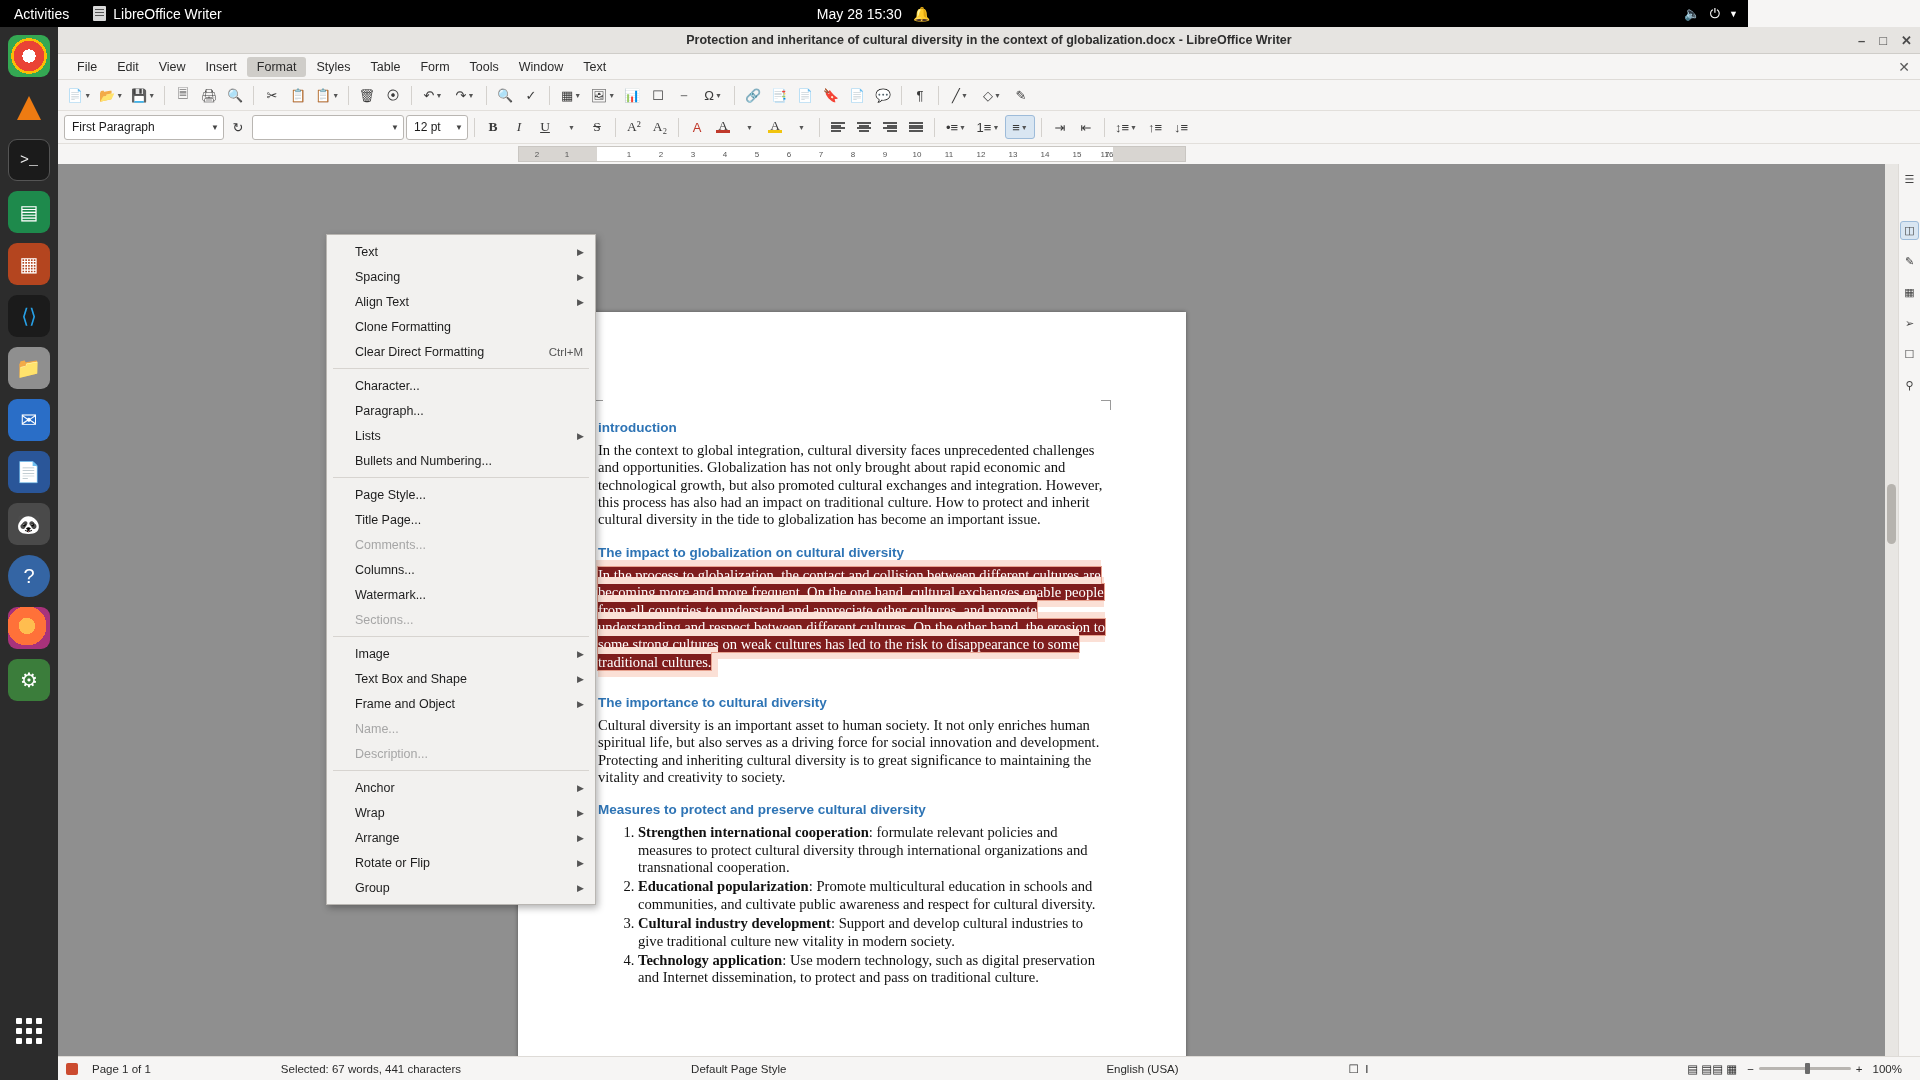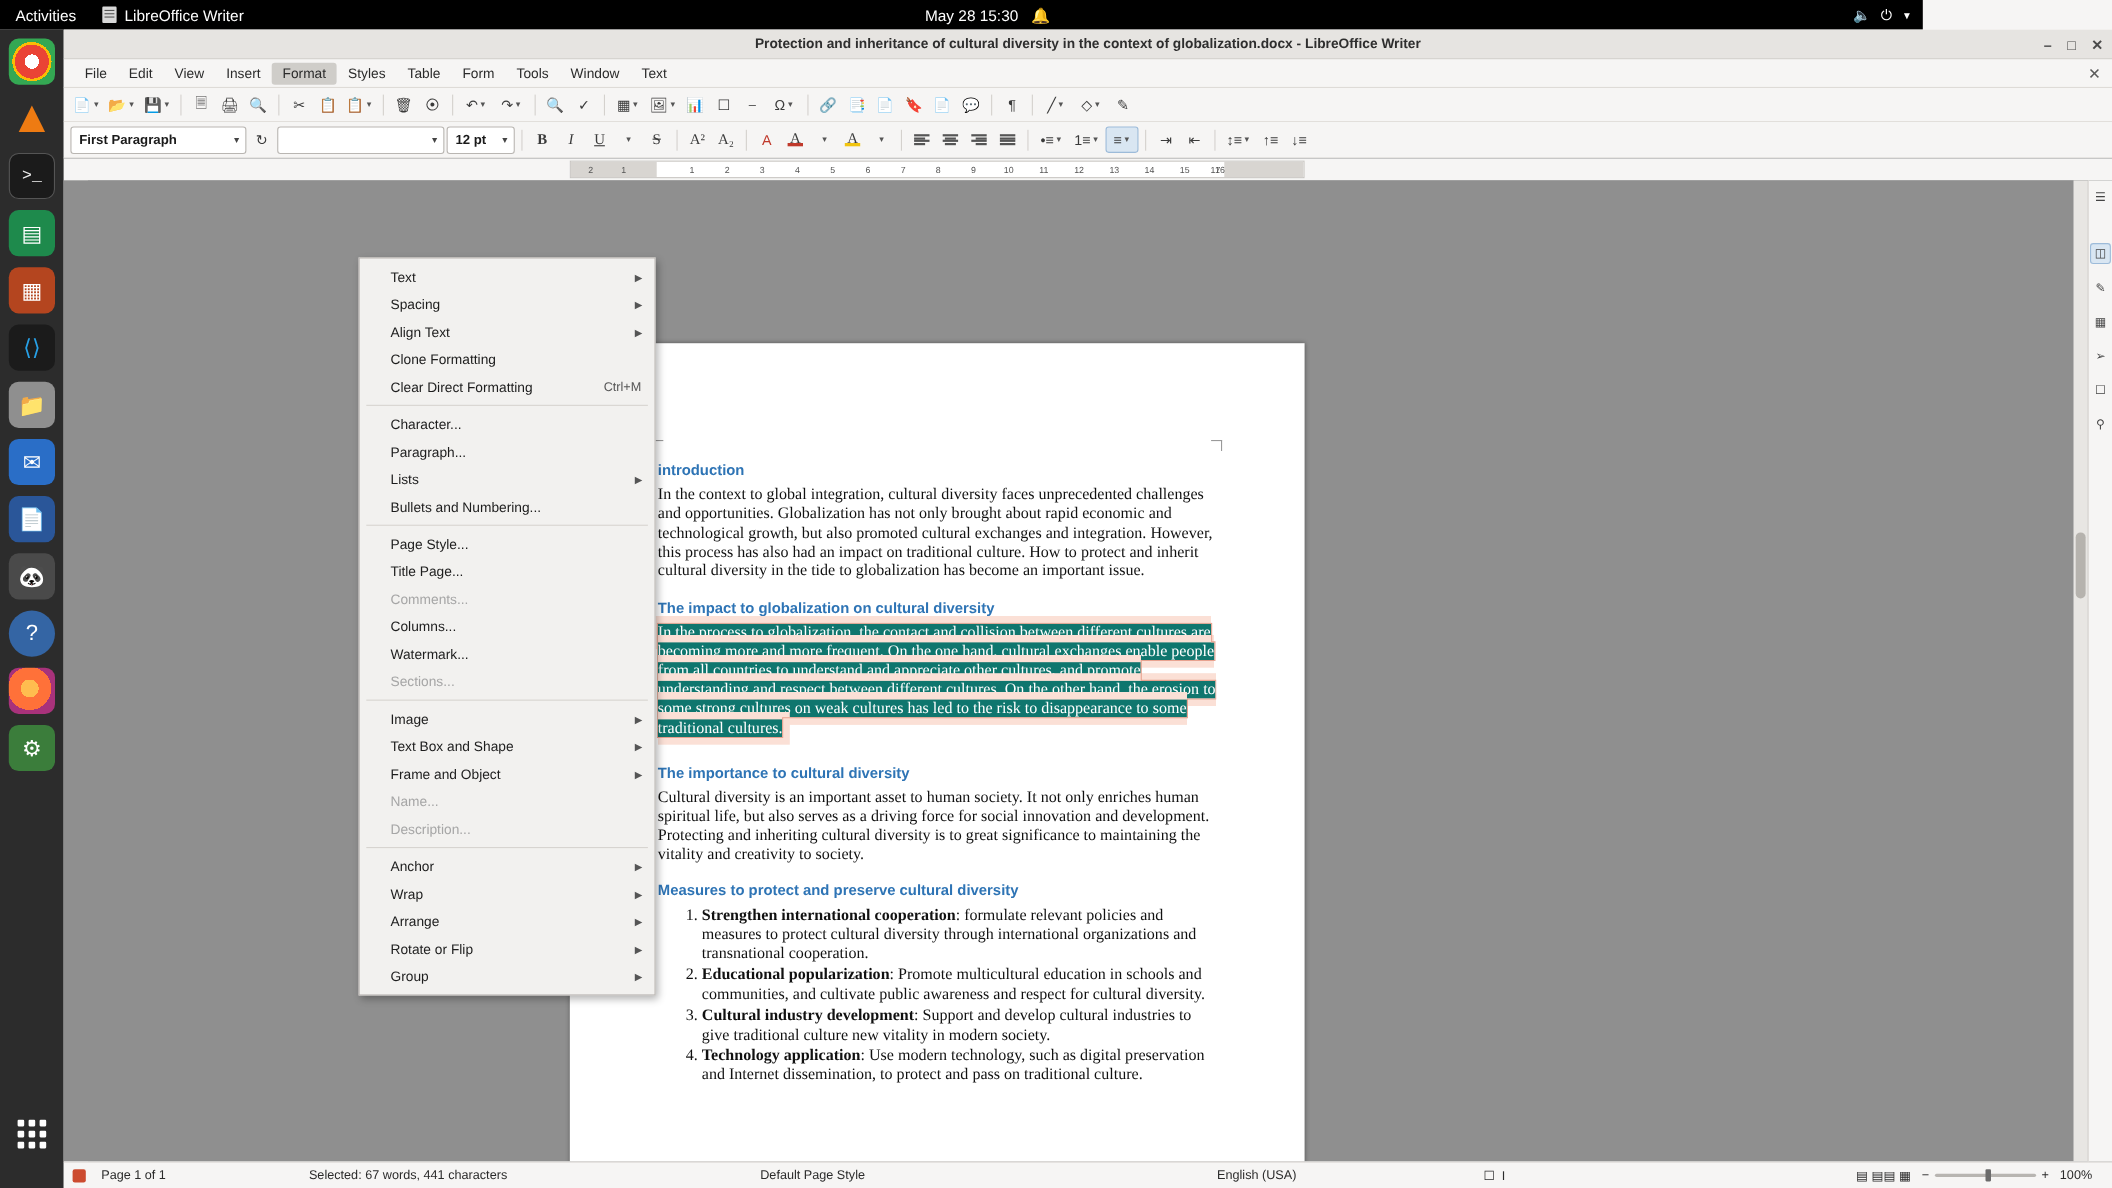--- a/index.html
+++ b/index.html
@@ -24,21 +24,21 @@
   #topbar .appname .doc-ico {
     width: 13px; height: 15px; background: #d8d8d8; border-radius: 1px; display:inline-block;
     position: relative;
   }
   #topbar .appname .doc-ico::after {
     content: ""; position: absolute; left: 2px; top: 3px; width: 9px; height: 1px;
     background: #555; box-shadow: 0 3px 0 #555, 0 6px 0 #555;
   }
   #topbar .clock {
     position: absolute; left: 50%; transform: translateX(-50%);
-    display: flex; align-items: flex-start; gap: 12px; margin-left: 24px;
+    display: flex; align-items: flex-start; gap: 12px;
   }
   #topbar .tray {
     position: absolute; right: 10px; display: flex; align-items: center; gap: 9px;
     font-size: 13px;
   }
 
   
   #dock {
     position: absolute; left: 0; top: 27px; width: 58px; height: 1053px;
     background: #2c2c2c;
@@ -117,21 +117,21 @@
   .bar3 i.s { width: 70%; }
   .bar3.r i.s { margin-left: auto; }
   .bar3.c i.s { margin: 0 auto; }
 
   
   .combo {
     height: 25px; background: #ffffff; border: 1px solid #b9b6b2; border-radius: 3px;
     display: flex; align-items: center; padding: 0 4px 0 7px; font-size: 12px; color: #1a1a1a;
     justify-content: space-between;
   }
-  .combo .cv { white-space: nowrap; overflow: hidden; font-weight: bold; }
+  .combo .cv { white-space: nowrap; overflow: hidden; }
   .combo .cb { font-size: 8px; color: #444; padding-left: 6px; }
   #styleCombo { width: 160px; }
   #fontCombo { width: 152px; }
   #sizeCombo { width: 62px; }
 
   .letter { font-size: 13.5px; color: #3a3a3a; font-family: "Liberation Serif", serif; }
   .letter.b { font-weight: bold; }
   .letter.i { font-style: italic; }
   .letter.u { text-decoration: underline; }
   .letter.s { text-decoration: line-through; }
@@ -173,21 +173,21 @@
   h1.doc-title {
     font-family: "Liberation Sans", sans-serif;
     font-size: 17.5px; line-height: 1.17; color: #2e74b5; margin: 0 0 16px 0; font-weight: bold;
   }
   h2.doc-h2 {
     font-family: "Liberation Sans", sans-serif;
     font-size: 13.5px; color: #2e74b5; margin: 0 0 7px 0; font-weight: bold;
   }
   p.doc-p { font-size: 14.6px; line-height: 1.19; margin: 0 0 16px 0; text-align: left; }
   .sel-para {
-    background: #0f766e; color: #ffffff;
+    background: #7f1d1d; color: #ffffff;
     outline: 1px solid #e8a28f; 
     box-shadow: 0 0 0 7px #fbe0d6;
     display: inline; 
   }
   .sel-wrap { position: relative; margin-bottom: 24px; }
   ol.doc-list { margin: 0; padding-left: 40px; font-size: 14.6px; line-height: 1.19; }
   ol.doc-list li { margin-bottom: 2px; }
   ol.doc-list li b { font-weight: bold; }
 
   

